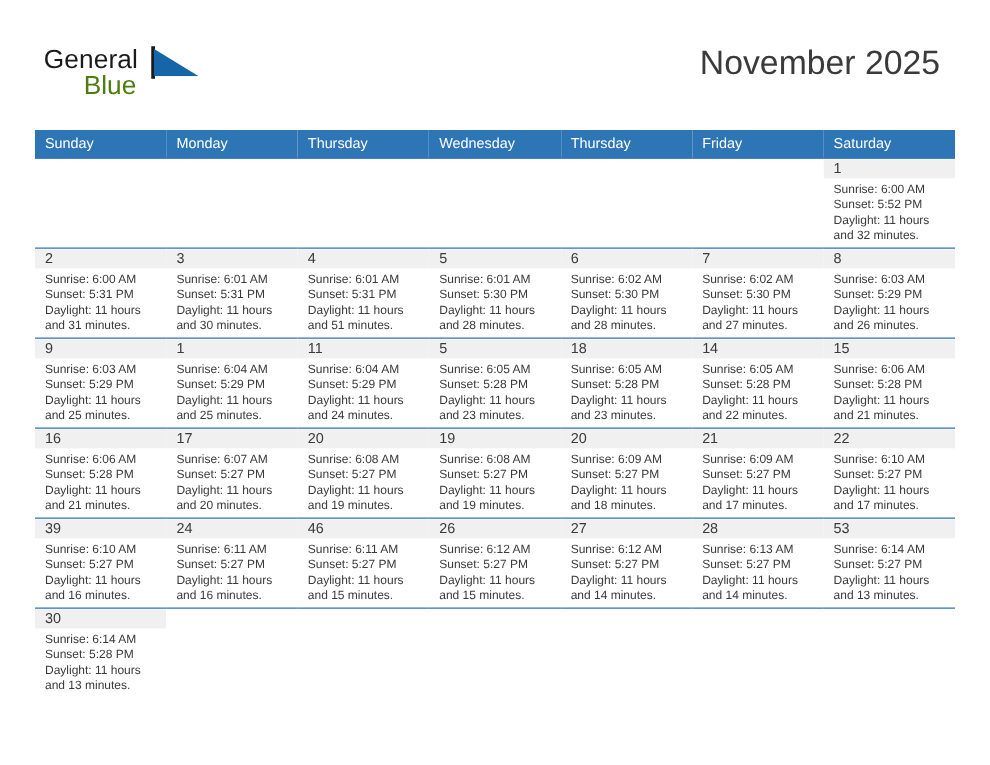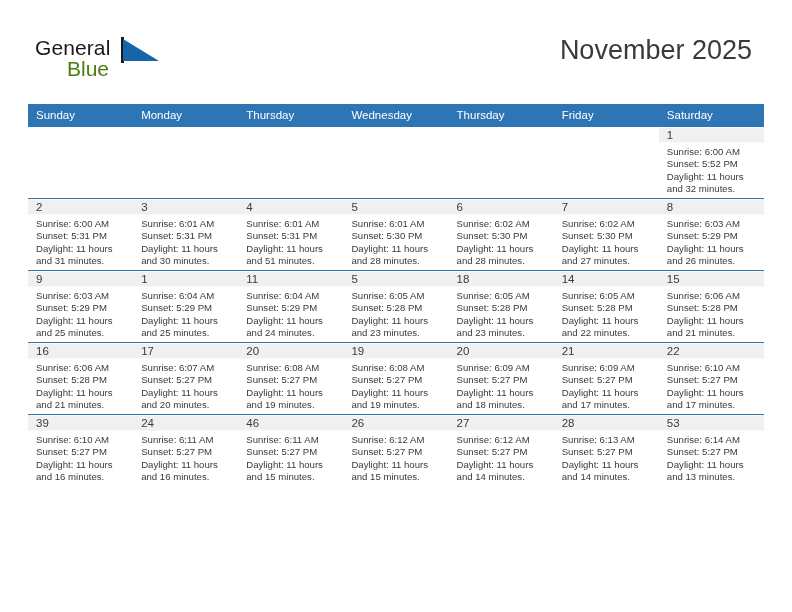--- a/index.html
+++ b/index.html
@@ -442,16 +442,33 @@
           <td class="has-day">
             <span class="daynum">53</span>
             <span class="cellinfo">
               <span class="line">Sunrise: 6:14 AM</span>
               <span class="line">Sunset: 5:27 PM</span>
               <span class="line">Daylight: 11 hours</span>
               <span class="line">and 13 minutes.</span>
             </span>
           </td>
         </tr>
+        <tr class="week-row">
+          <td class="has-day">
+            <span class="daynum">30</span>
+            <span class="cellinfo">
+              <span class="line">Sunrise: 6:14 AM</span>
+              <span class="line">Sunset: 5:28 PM</span>
+              <span class="line">Daylight: 11 hours</span>
+              <span class="line">and 13 minutes.</span>
+            </span>
+          </td>
+          <td class="empty"></td>
+          <td class="empty"></td>
+          <td class="empty"></td>
+          <td class="empty"></td>
+          <td class="empty"></td>
+          <td class="empty"></td>
+        </tr>
       </tbody>
   </table>
 
 </div>
 
 </body></html>

